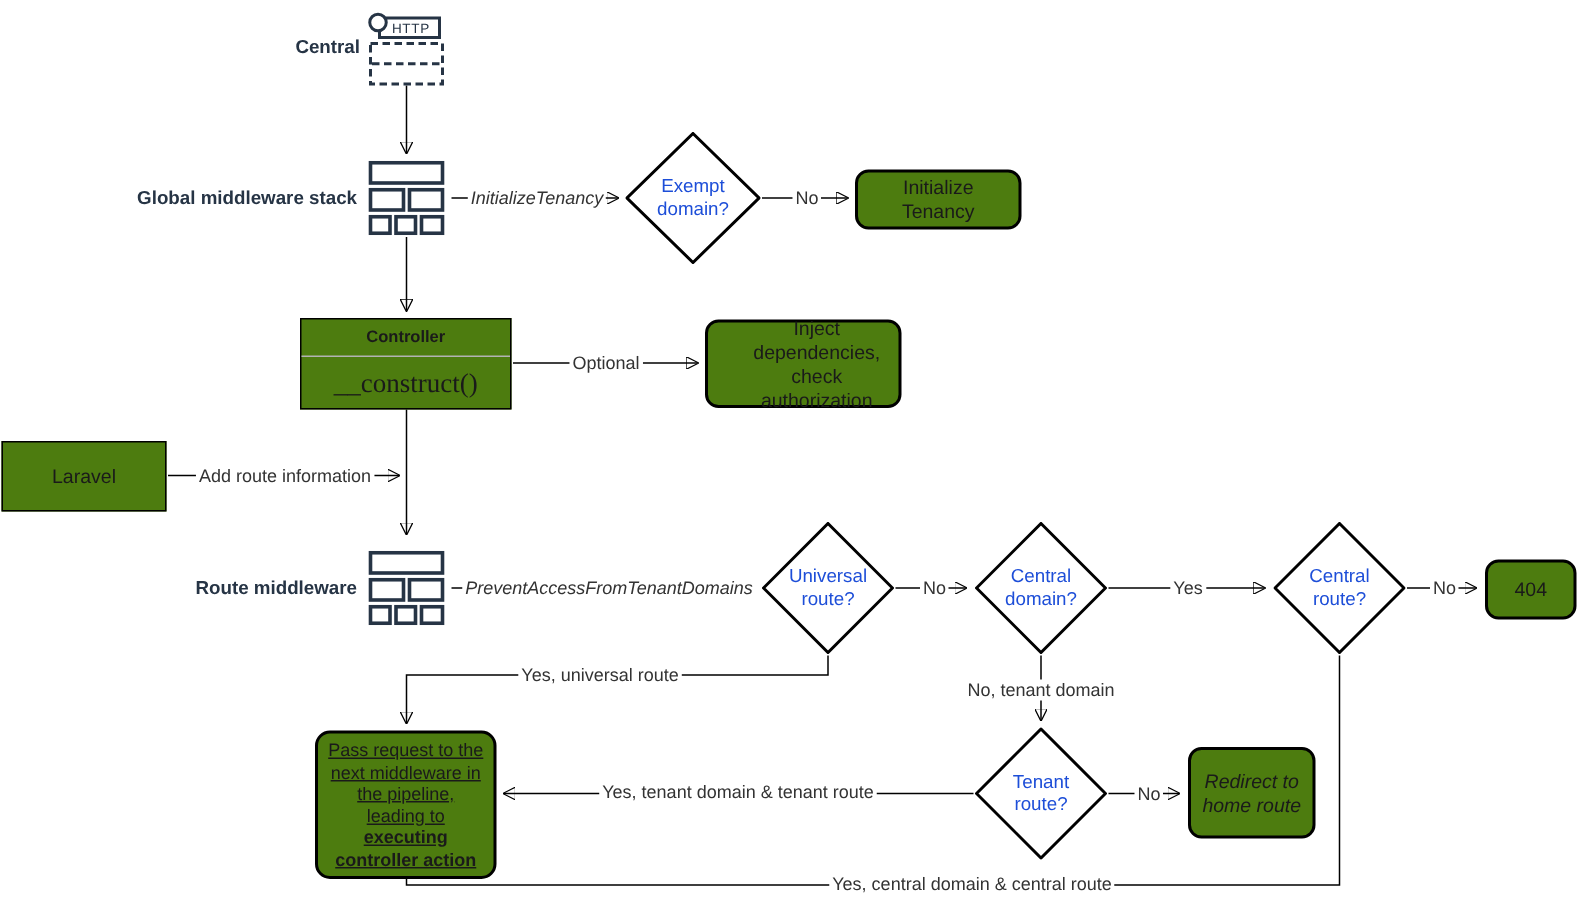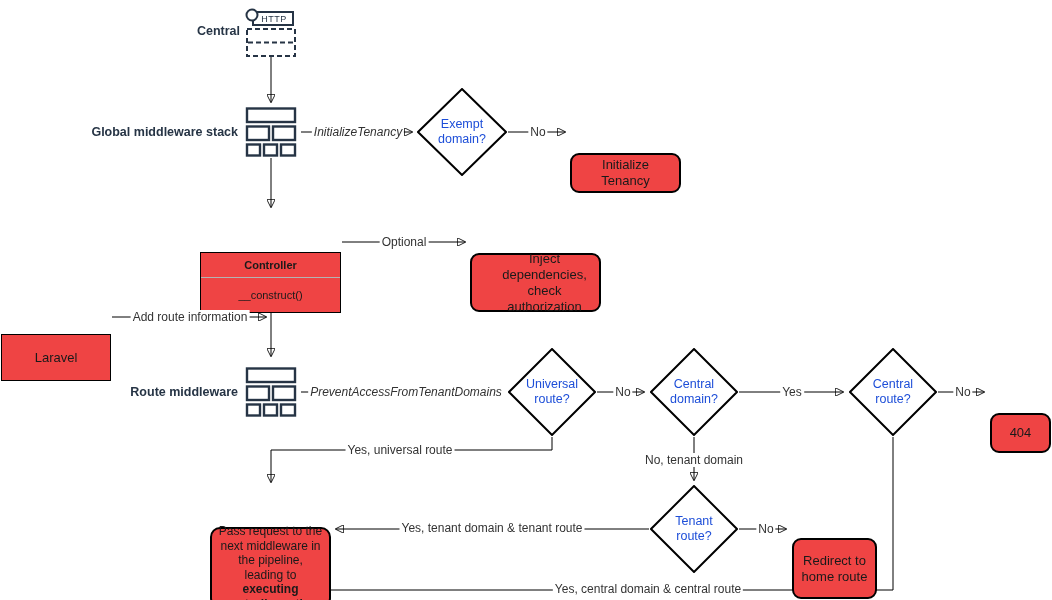--- a/index.html
+++ b/index.html
@@ -32,40 +32,40 @@
     fill: #fff;
   }
   .icon-box svg text {
     fill: var(--icon-stroke, #263445);
     font-family: "Liberation Sans", sans-serif;
     font-size: 9px;
     letter-spacing: 0.5px;
   }
 
   
-  .node { position: absolute; z-index: 2; background: #ef4444; color: var(--node-text, #1a1a1a); margin-top: 40px; }
+  .node { position: absolute; z-index: 2; background: #4d7c0f; color: var(--node-text, #1a1a1a); }
   .plain-node {
     border: 1px solid var(--shape-stroke, #000);
     display: flex; align-items: center; justify-content: center;
     font-size: 13px; text-align: center;
   }
   .round-node {
     border: 2px solid var(--shape-stroke, #000);
     border-radius: 9px;
     display: flex; align-items: center; justify-content: center;
     font-size: 13px; text-align: center; line-height: 16px;
     padding: 2px 6px;
   }
   .uml-node { border: 1px solid var(--shape-stroke, #000); display: flex; flex-direction: column; }
   .uml-title {
     height: 25px; display: flex; align-items: center; justify-content: center;
     font-weight: bold; font-size: 11px;
     border-bottom: 1px solid var(--divider, #b3b3b3);
   }
-  .uml-body { flex: 1; display: flex; align-items: center; justify-content: center; font-size: 11px; }
+  .uml-body { flex: 1; display: flex; align-items: center; justify-content: center; font-size: 18px; font-family: Liberation Serif, serif; }
 
   
   .diamond { position: absolute; z-index: 2; display: flex; align-items: center; justify-content: center; }
   .diamond svg { position: absolute; left: 0; top: 0; }
   .diamond svg polygon { fill: #fff; stroke: var(--shape-stroke, #000); stroke-width: 2; }
   .diamond .dlabel {
     position: relative; z-index: 1; text-align: center;
     font-size: 12.5px; line-height: 15px; color: #1d4ed8; width: 72px;
   }
 
@@ -180,23 +180,23 @@
       </svg>
     <div class="dlabel">Tenant route?</div>
   </div>
 
   <div class="node round-node" style="left:570px; top:113px; width:111px; height:40px;">Initialize Tenancy</div>
 
   <div class="node round-node" style="left:470px; top:213px; width:131px; height:59px;padding-left:24px;">Inject dependencies, check authorization</div>
 
   <div class="node round-node" style="left:990px; top:373px; width:61px; height:40px;">404</div>
 
-  <div class="node round-node" style="left:792px; top:498px; width:85px; height:61px;">Redirect to home route</div>
-
-  <div class="node round-node" style="left:210px; top:487px; width:121px; height:81px; border-radius:10px;">
+  <div class="node round-node" style="left:792px; top:498px; width:85px; height:61px;font-style:italic;">Redirect to home route</div>
+
+  <div class="node round-node" style="left:210px; top:487px; width:121px; height:99px; border-radius:10px;text-decoration:underline;">
     <div class="pass-text"><span>Pass request to the next middleware in the pipeline, leading to </span><b>executing controller action</b></div>
   </div>
 
   <div class="node uml-node" style="left:200px; top:212px; width:141px; height:61px;">
     <div class="uml-title">Controller</div>
     <div class="uml-body">__construct()</div>
   </div>
 
   <div class="node plain-node" style="left:1px; top:294px; width:110px; height:47px;">Laravel</div>
 

